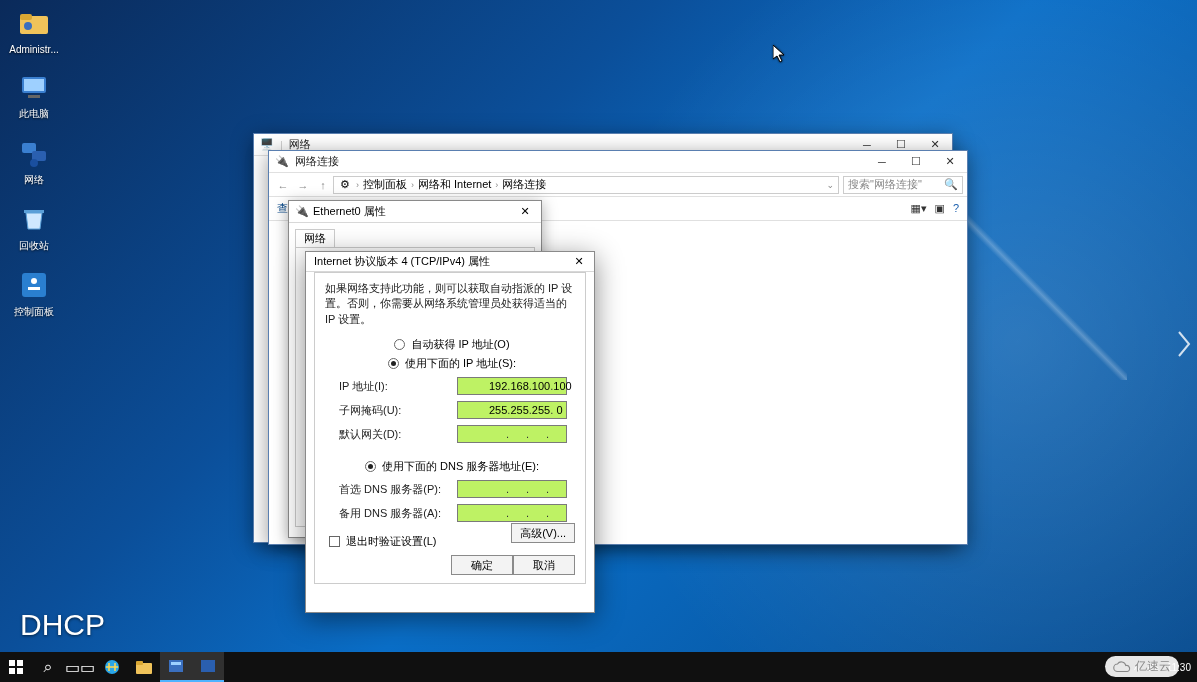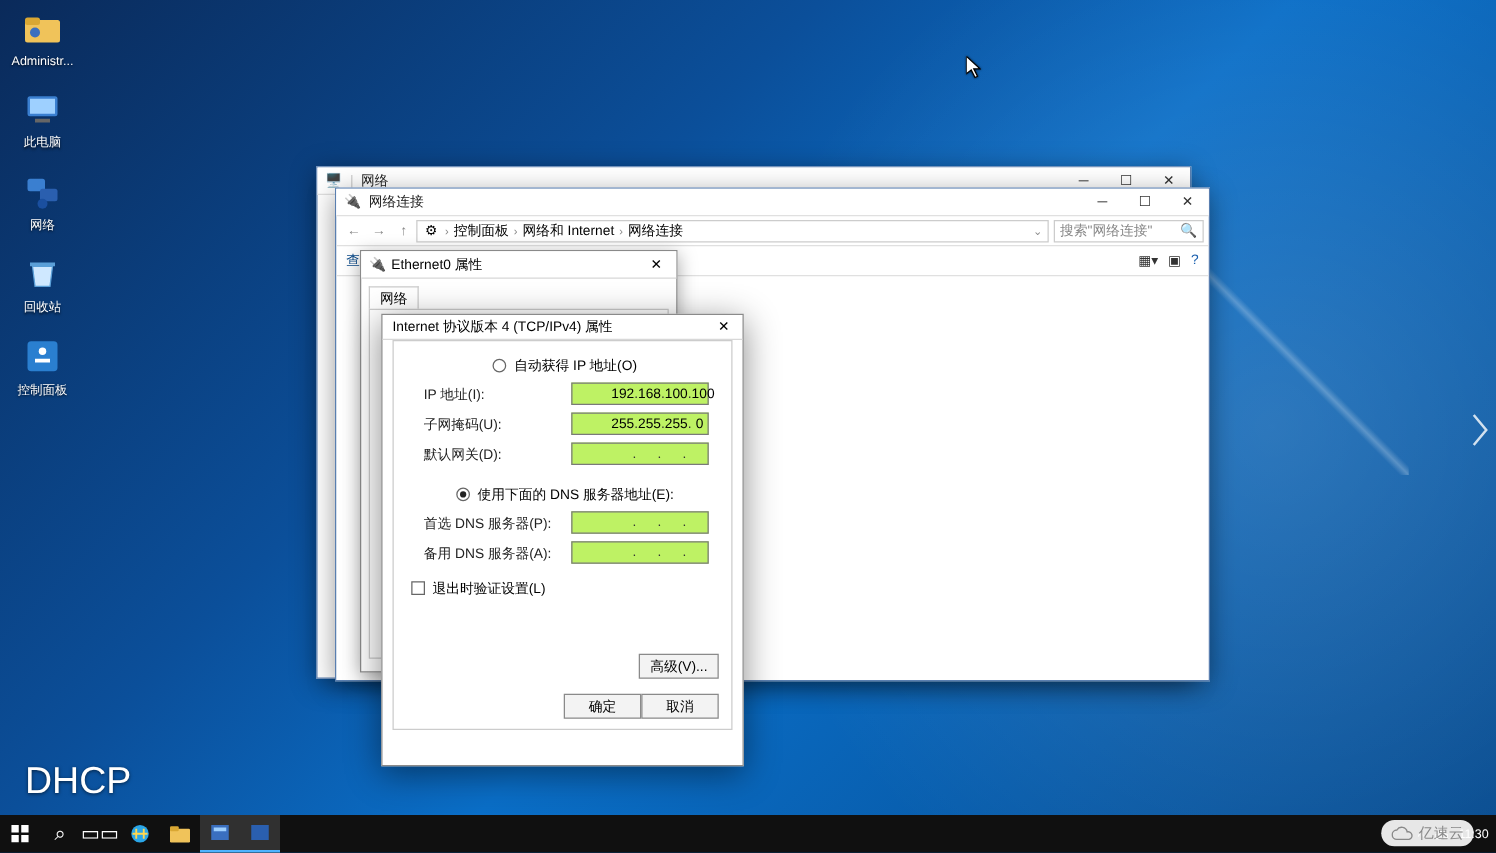--- a/index.html
+++ b/index.html
@@ -207,24 +207,29 @@
   <div class="tab">网络</div>
   <div class="body"></div>
 </div>
 
 <div class="dlg-ip">
   <div class="title">
     <span>Internet 协议版本 4 (TCP/IPv4) 属性</span>
     <div class="close">✕</div>
   </div>
   <div class="panel">
+    <div class="desc">如果网络支持此功能，则可以获取自动指派的 IP 设置。否则，你需要从网络系统管理员处获得适当的 IP 设置。</div>
 
     <div class="radio">
       <span class="r"></span>
       <span>自动获得 IP 地址(O)</span>
+    </div>
+    <div class="radio">
+      <span class="r on"></span>
+      <span>使用下面的 IP 地址(S):</span>
     </div>
 
     <div class="field">
       <label>IP 地址(I):</label>
       <div class="ipbox">
         <span class="oct">192</span>
           <span class="dot">.</span>
         <span class="oct">168</span>
           <span class="dot">.</span>
         <span class="oct">100</span>

